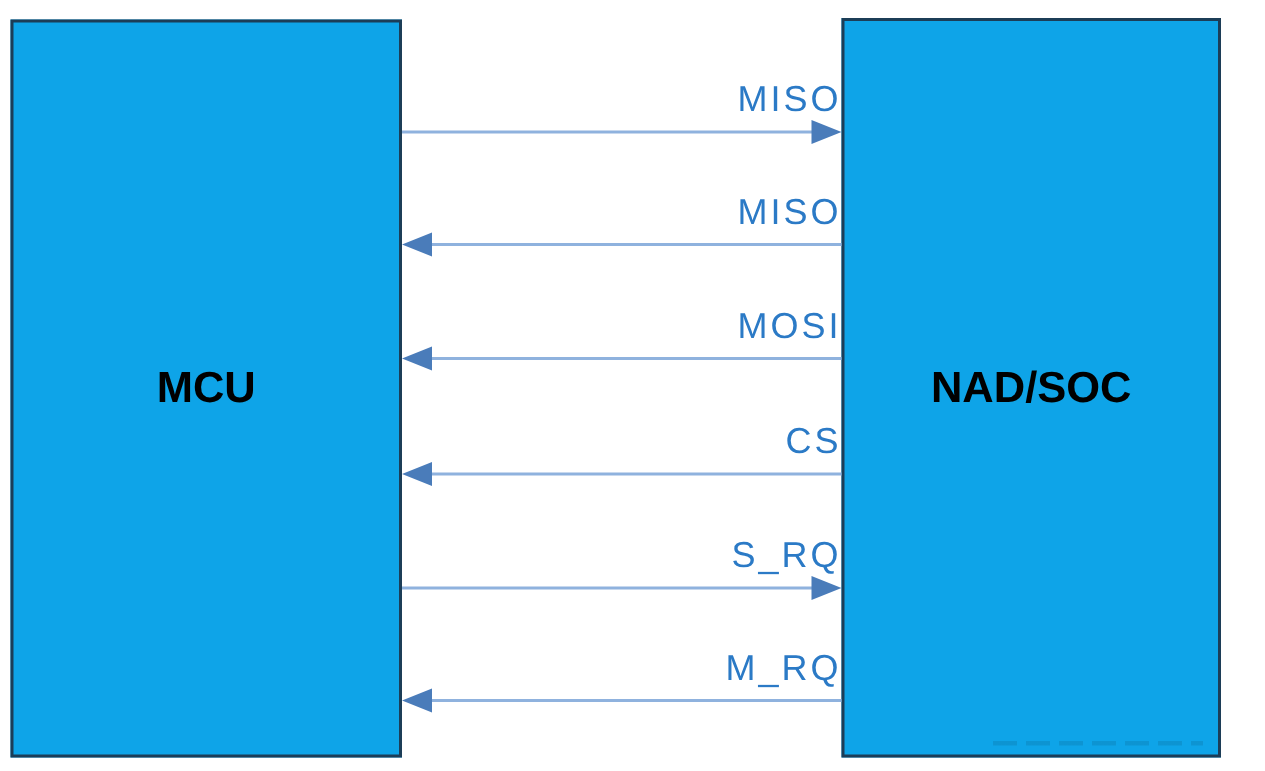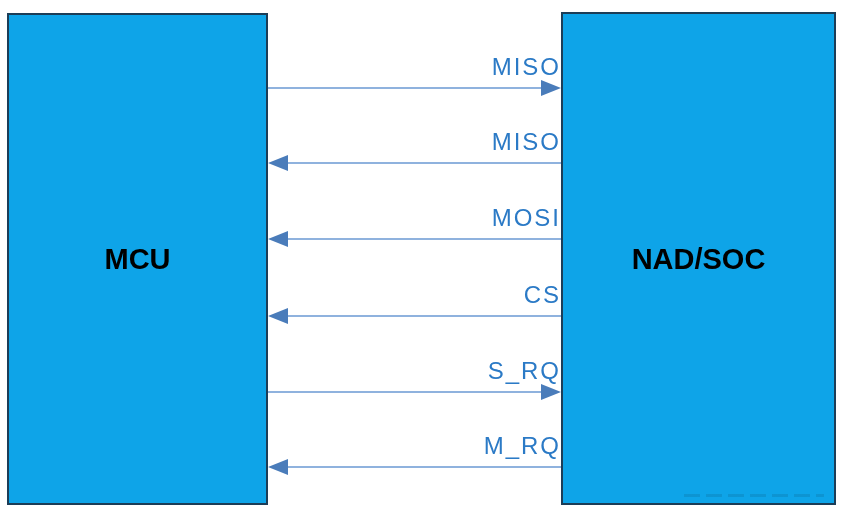--- a/index.html
+++ b/index.html
@@ -23,21 +23,21 @@
     position:absolute;
     box-sizing:border-box;
     background:var(--fill);
     border:2px solid var(--box-border);
     display:flex;
     flex-direction:column;
     align-items:center;
     justify-content:center;
   }
   #left-box{left:7px;top:13px;width:261px;height:492px;}
-  #right-box{left:561px;top:12px;width:275px;height:493px;}
+  #right-box{left:561px;top:12px;width:253px;height:493px;}
   .node-title,.node-subtitle{
     color:var(--title);
     font-weight:700;
     font-size:29px;
     line-height:38px;
     text-align:left;
     white-space:nowrap;
   }
   .signal-row{
     position:absolute;

